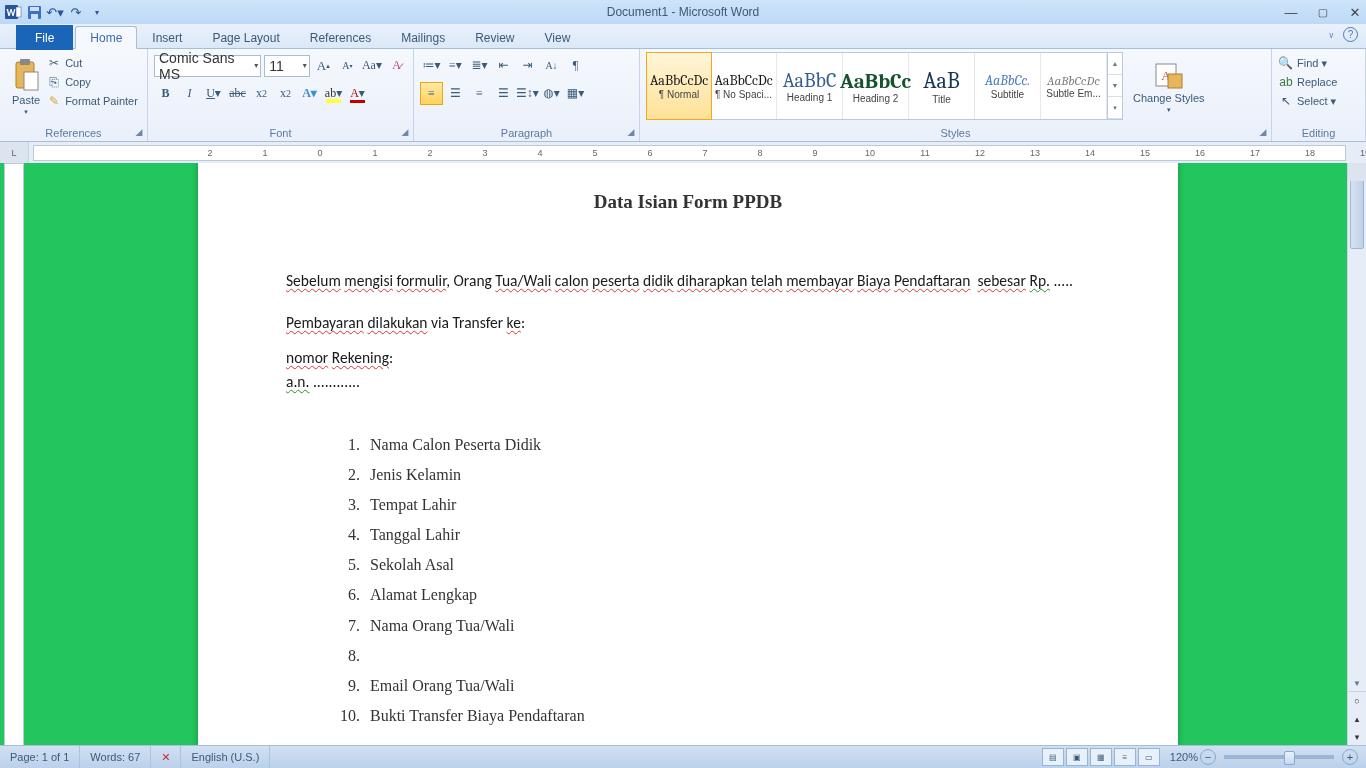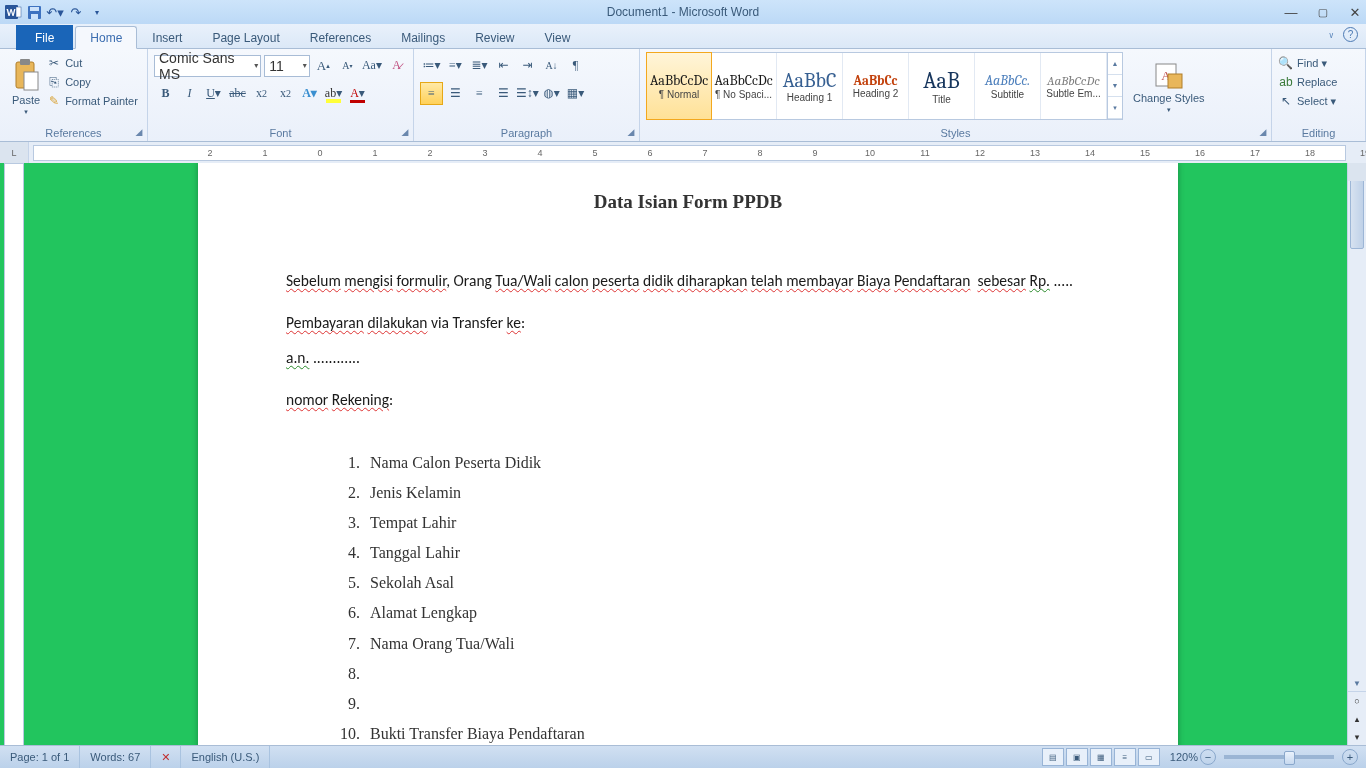--- a/index.html
+++ b/index.html
@@ -200,21 +200,21 @@
           </div>
         <div class="style-item">
             <div class="style-prev">AaBbCcDc</div>
             <div>¶ No Spaci...</div>
           </div>
         <div class="style-item">
             <div class="style-prev" style="color:#365f91;font-size:20px;font-weight:normal">AaBbC</div>
             <div>Heading 1</div>
           </div>
         <div class="style-item">
-            <div class="style-prev" style="color:#c2410c;font-size:13px;font-weight:bold">AaBbCc</div>
+            <div class="style-prev" style="color:#14532d;font-size:21px;font-weight:bold">AaBbCc</div>
             <div>Heading 2</div>
           </div>
         <div class="style-item">
             <div class="style-prev" style="color:#17365d;font-size:22px">AaB</div>
             <div>Title</div>
           </div>
         <div class="style-item">
             <div class="style-prev" style="color:#4f81bd;font-style:italic">AaBbCc.</div>
             <div>Subtitle</div>
           </div>
@@ -282,22 +282,22 @@
       <span style="position: absolute; top: 2px; left: 1331px; transform: translateX(-50%);">19</span>
     </div>
 </div>
 
 <div class="doc-area">
   <div class="v-ruler"></div>
   <div class="page">
     <div class="doc-title">Data Isian Form PPDB</div>
     <div class="para"><span class="red-wave">Sebelum</span> <span class="red-wave">mengisi</span> <span class="red-wave">formulir</span>, Orang <span class="red-wave">Tua/Wali</span> <span class="red-wave">calon</span> <span class="red-wave">peserta</span> <span class="red-wave">didik</span> <span class="red-wave">diharapkan</span> <span class="red-wave">telah</span> <span class="red-wave">membayar</span> <span class="red-wave">Biaya</span> <span class="red-wave">Pendaftaran</span> &nbsp;<span class="red-wave">sebesar</span> <span class="grn-wave">Rp.</span> .....</div>
     <div class="para" style="margin-bottom:11px"><span class="red-wave">Pembayaran</span> <span class="red-wave">dilakukan</span> via Transfer <span class="red-wave">ke</span>:</div>
+    <div class="para" style="margin-bottom:0"><span class="red-wave">nomor</span> <span class="red-wave">Rekening</span>:</div>
     <div class="para"><span class="grn-wave">a.n.</span> ............</div>
-    <div class="para" style="margin-bottom:0"><span class="red-wave">nomor</span> <span class="red-wave">Rekening</span>:</div>
     <div class="ol" id="ol">
         <div class="ol-row">
           <div class="ol-num">1.</div>
           <div>Nama Calon Peserta Didik</div>
         </div>
         <div class="ol-row">
           <div class="ol-num">2.</div>
           <div>Jenis Kelamin</div>
         </div>
         <div class="ol-row">
@@ -318,20 +318,21 @@
         </div>
         <div class="ol-row">
           <div class="ol-num">7.</div>
           <div>Nama Orang Tua/Wali</div>
         </div>
         <div class="ol-row">
           <div class="ol-num">8.</div>
         </div>
         <div class="ol-row">
           <div class="ol-num">9.</div>
+          <div>Email Orang Tua/Wali</div>
         </div>
         <div class="ol-row">
           <div class="ol-num">10.</div>
           <div>Bukti Transfer Biaya Pendaftaran</div>
         </div>
       </div>
   </div>
   <div class="scroll-v">
     <div class="arr" style="top:0">▲</div>
     <div class="thumb"></div>

